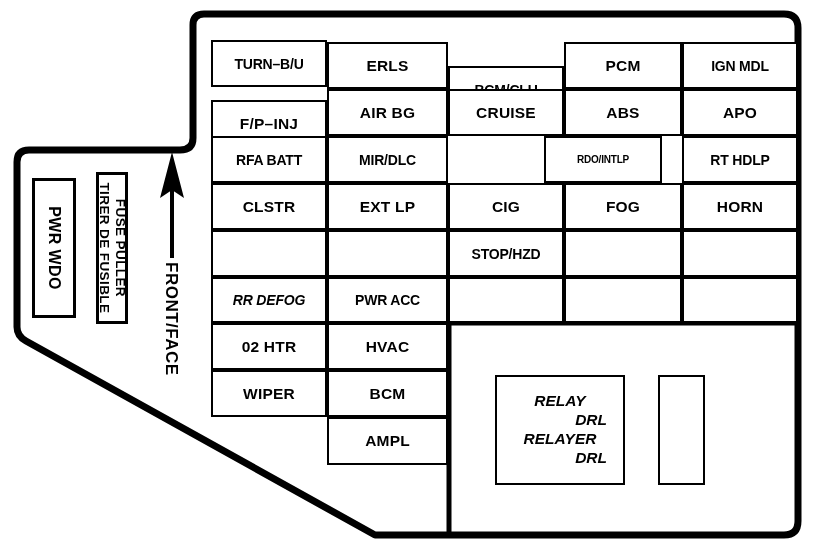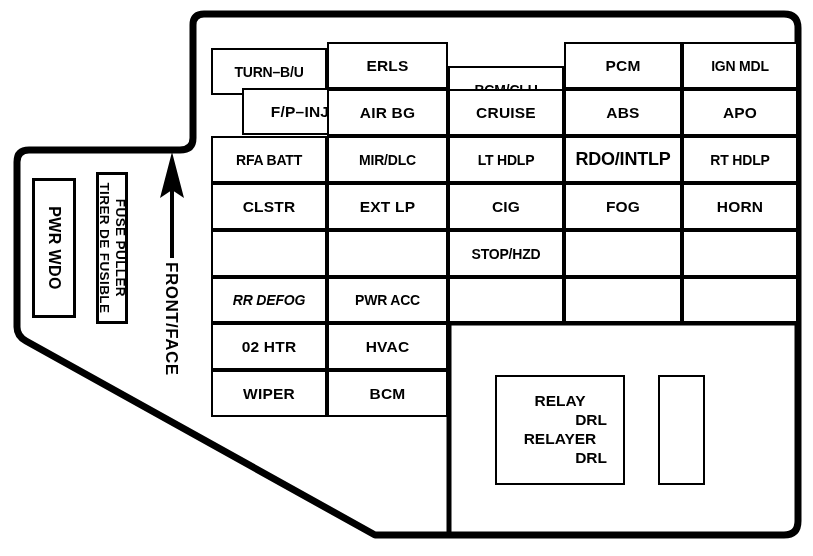--- a/index.html
+++ b/index.html
@@ -61,20 +61,21 @@
     background: #ffffff;
     display: flex;
     flex-direction: column;
     align-items: center;
     justify-content: center;
     font-size: 15.5px;
     font-weight: bold;
     color: #000000;
     line-height: 1.22;
     text-align: center;
+    font-style: italic;
   }
   .relay-box .ln { display: block; }
   .relay-box .ln.r { align-self: flex-end; padding-right: 16px; }
   .relay-box .ln.l { align-self: center; }
 
   .blank-slot {
     position: absolute;
     box-sizing: border-box;
     border: 2px solid #000000;
     background: #ffffff;
@@ -150,36 +151,35 @@
   <div class="vbox" style="left:32px; top:178px; width:44px; height:140px;">
     <span class="vtext">PWR WDO</span>
   </div>
 
   <div class="vbox" style="left:96px; top:172px; width:32px; height:152px;">
     <span class="vtext two"><span>FUSE PULLER</span><br><span>TIRER DE FUSIBLE</span></span>
   </div>
 
   <div class="grid-layer">
 
-    <div class="cell tight" style="left:211px; top:48px; width:116px; height:47px;">TURN–B/U</div>
+    <div class="cell tight" style="left:211px; top:40px; width:116px; height:47px;">TURN–B/U</div>
     <div class="cell" style="left:327px; top:42px; width:121px; height:47px;">ERLS</div>
     <div class="cell tight" style="left:448px; top:42px; width:116px; height:47px;margin-top:24px;">BCM/CLU</div>
     <div class="cell" style="left:564px; top:42px; width:118px; height:47px;">PCM</div>
     <div class="cell tight" style="left:682px; top:42px; width:116px; height:47px;">IGN MDL</div>
 
-    <div class="cell" style="left:211px; top:88px; width:116px; height:47px;margin-left:31px;">F/P–INJ</div>
+    <div class="cell" style="left:211px; top:100px; width:116px; height:47px;">F/P–INJ</div>
     <div class="cell" style="left:327px; top:89px; width:121px; height:47px;">AIR BG</div>
     <div class="cell" style="left:448px; top:89px; width:116px; height:47px;">CRUISE</div>
     <div class="cell" style="left:564px; top:89px; width:118px; height:47px;">ABS</div>
     <div class="cell" style="left:682px; top:89px; width:116px; height:47px;">APO</div>
 
     <div class="cell tight" style="left:211px; top:136px; width:116px; height:47px;">RFA BATT</div>
     <div class="cell tight" style="left:327px; top:136px; width:121px; height:47px;">MIR/DLC</div>
-    <div class="cell tight" style="left:448px; top:136px; width:116px; height:47px;">LT HDLP</div>
-    <div class="cell tight" style="left:564px; top:136px; width:118px; height:47px; font-size:18px;">RDO/INTLP</div>
+    <div class="cell tight" style="left:544px; top:136px; width:118px; height:47px; font-size:10px;">RDO/INTLP</div>
     <div class="cell tight" style="left:682px; top:136px; width:116px; height:47px;">RT HDLP</div>
 
     <div class="cell" style="left:211px; top:183px; width:116px; height:47px;">CLSTR</div>
     <div class="cell" style="left:327px; top:183px; width:121px; height:47px;text-align:right;">EXT LP</div>
     <div class="cell" style="left:448px; top:183px; width:116px; height:47px;">CIG</div>
     <div class="cell" style="left:564px; top:183px; width:118px; height:47px;">FOG</div>
     <div class="cell" style="left:682px; top:183px; width:116px; height:47px;">HORN</div>
 
     <div class="cell" style="left:211px; top:230px; width:116px; height:47px;"></div>
     <div class="cell" style="left:327px; top:230px; width:121px; height:47px;"></div>
@@ -192,20 +192,21 @@
     <div class="cell" style="left:448px; top:277px; width:116px; height:46px;"></div>
     <div class="cell" style="left:564px; top:277px; width:118px; height:46px;"></div>
     <div class="cell" style="left:682px; top:277px; width:116px; height:46px;"></div>
 
     <div class="cell" style="left:211px; top:323px; width:116px; height:47px;">02 HTR</div>
     <div class="cell" style="left:327px; top:323px; width:121px; height:47px;">HVAC</div>
 
     <div class="cell" style="left:211px; top:370px; width:116px; height:47px;">WIPER</div>
     <div class="cell" style="left:327px; top:370px; width:121px; height:47px;">BCM</div>
 
+    <div class="cell" style="left:327px; top:417px; width:121px; height:48px;">AMPL</div>
   </div>
 
   <svg class="outline-layer" viewBox="0 0 813 556">
     <line x1="449" y1="323" x2="449" y2="533" stroke="#000000" stroke-width="5"></line>
     <line x1="449" y1="324" x2="797" y2="324" stroke="#000000" stroke-width="3"></line>
   </svg>
 
   <div class="relay-box" style="left:495px; top:375px; width:130px; height:110px;">
     <span class="ln l">RELAY</span>
     <span class="ln r">DRL</span>

